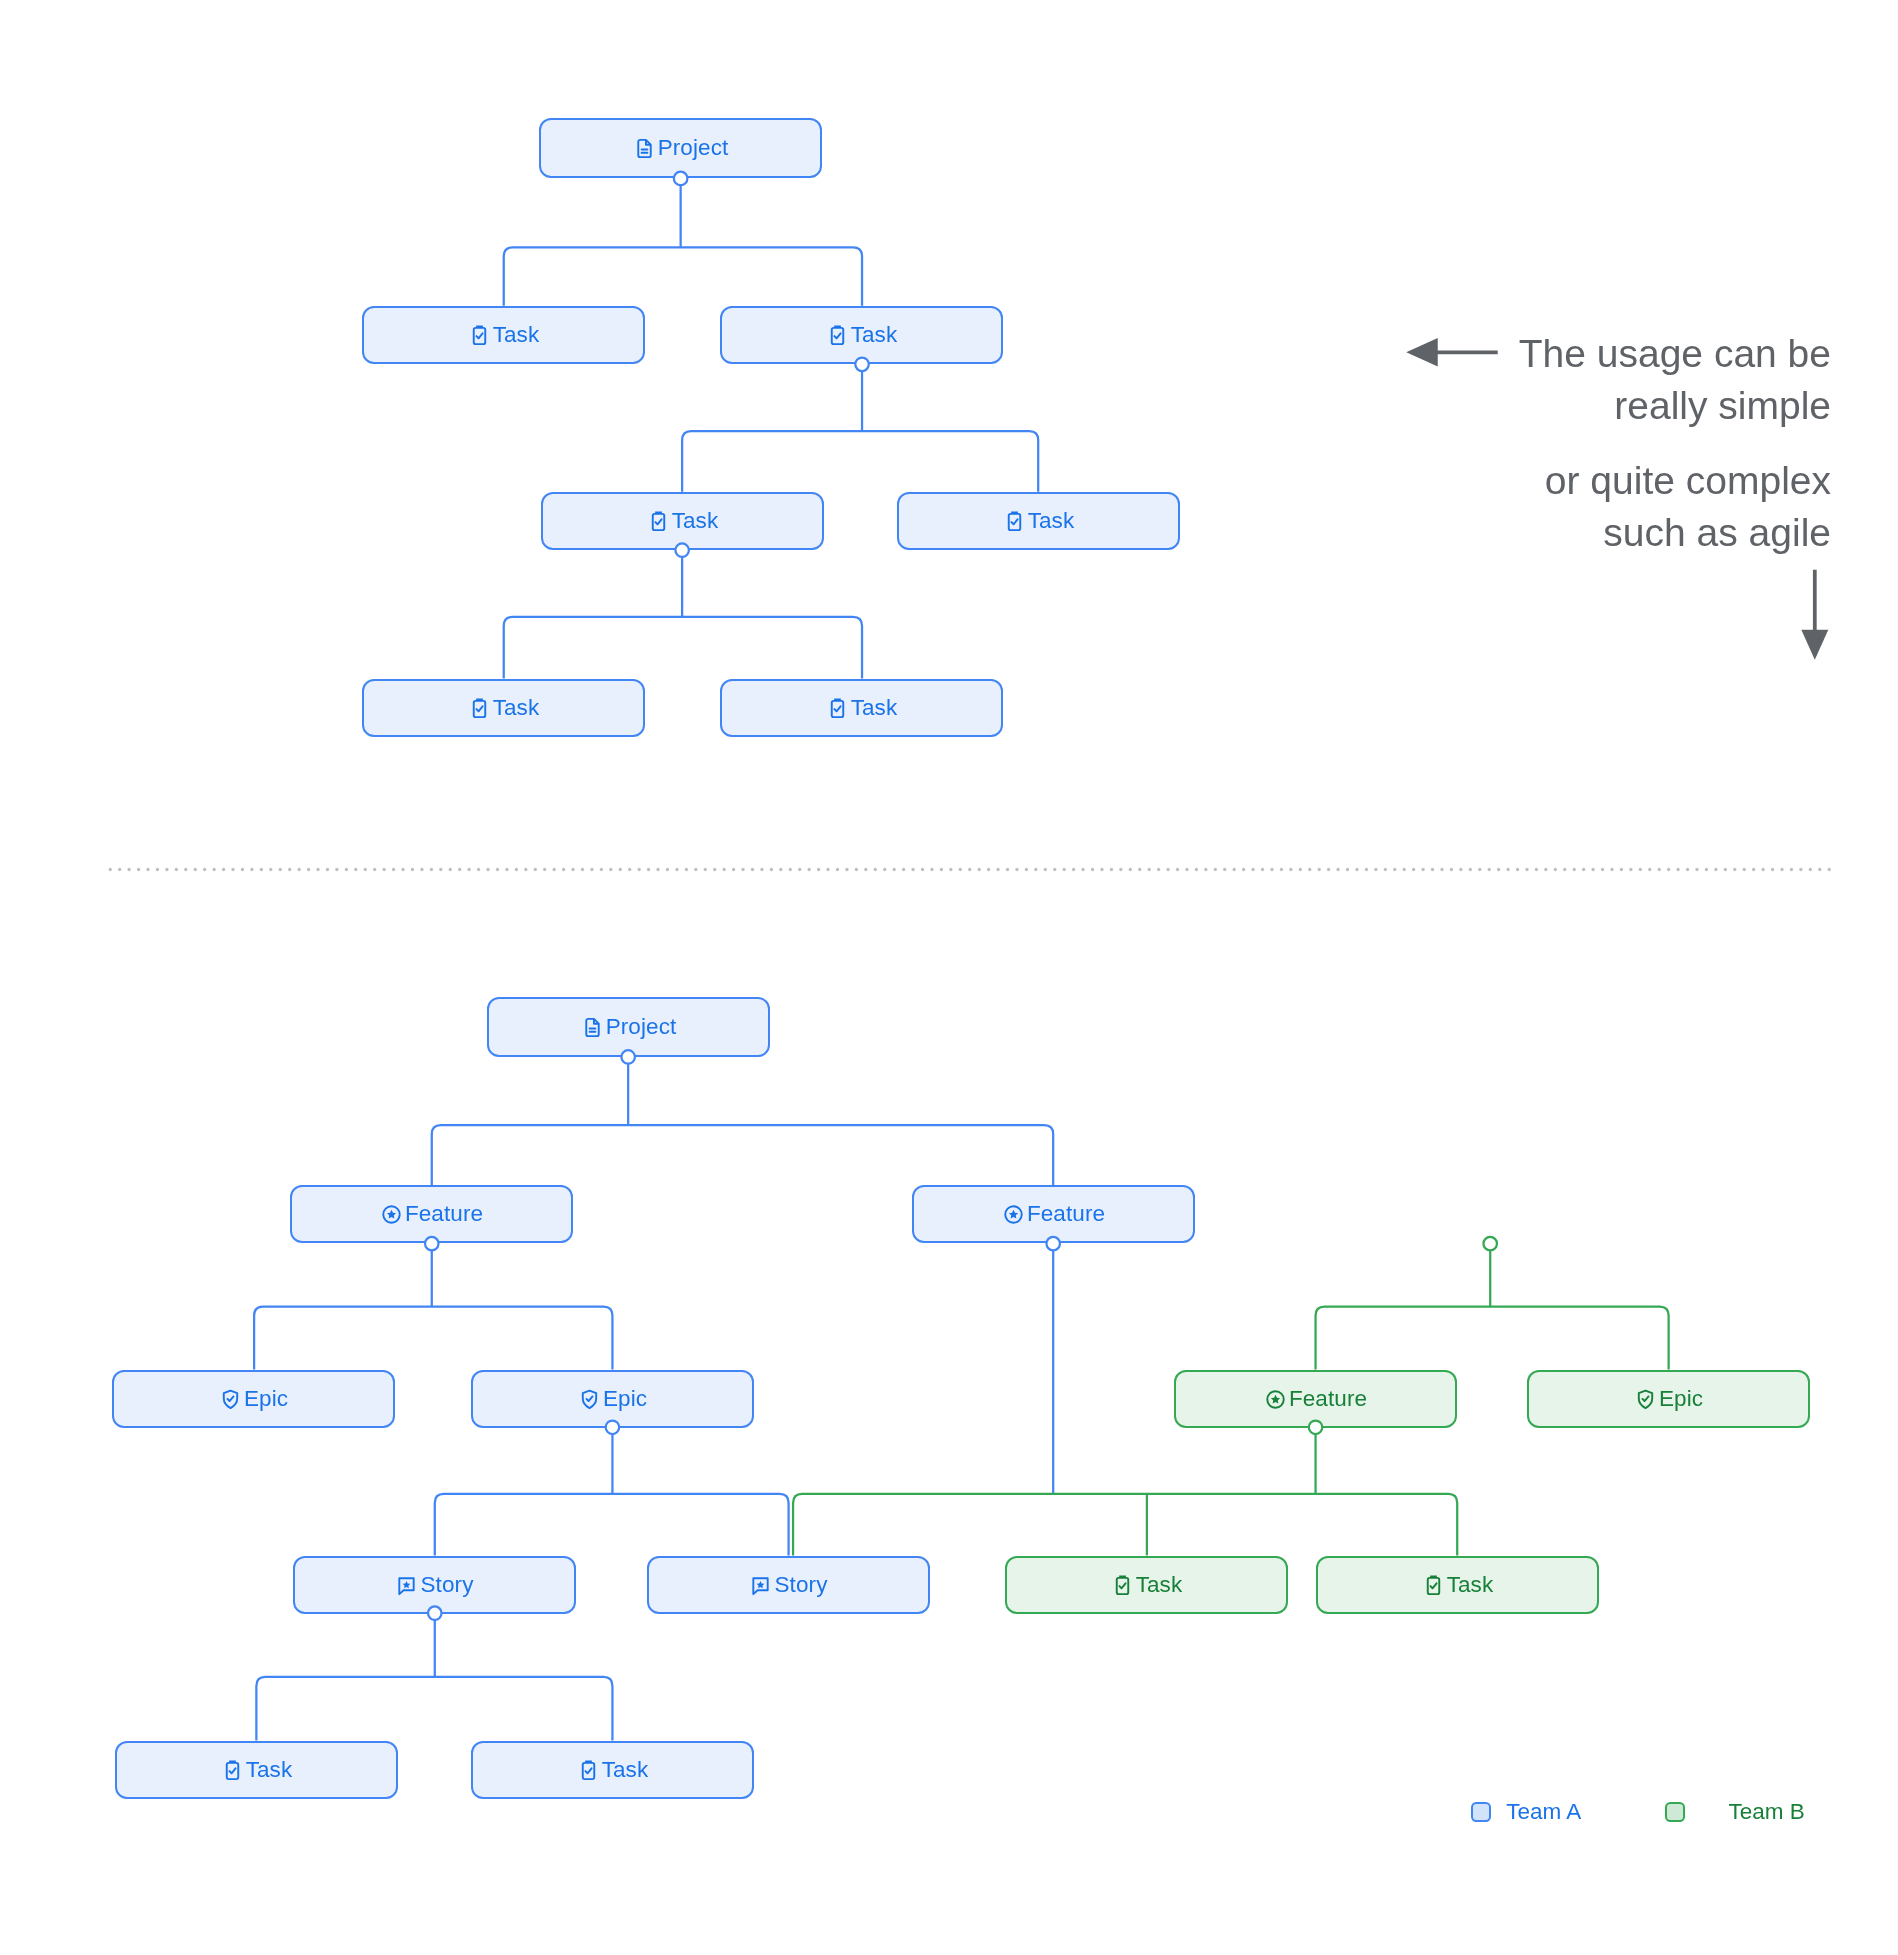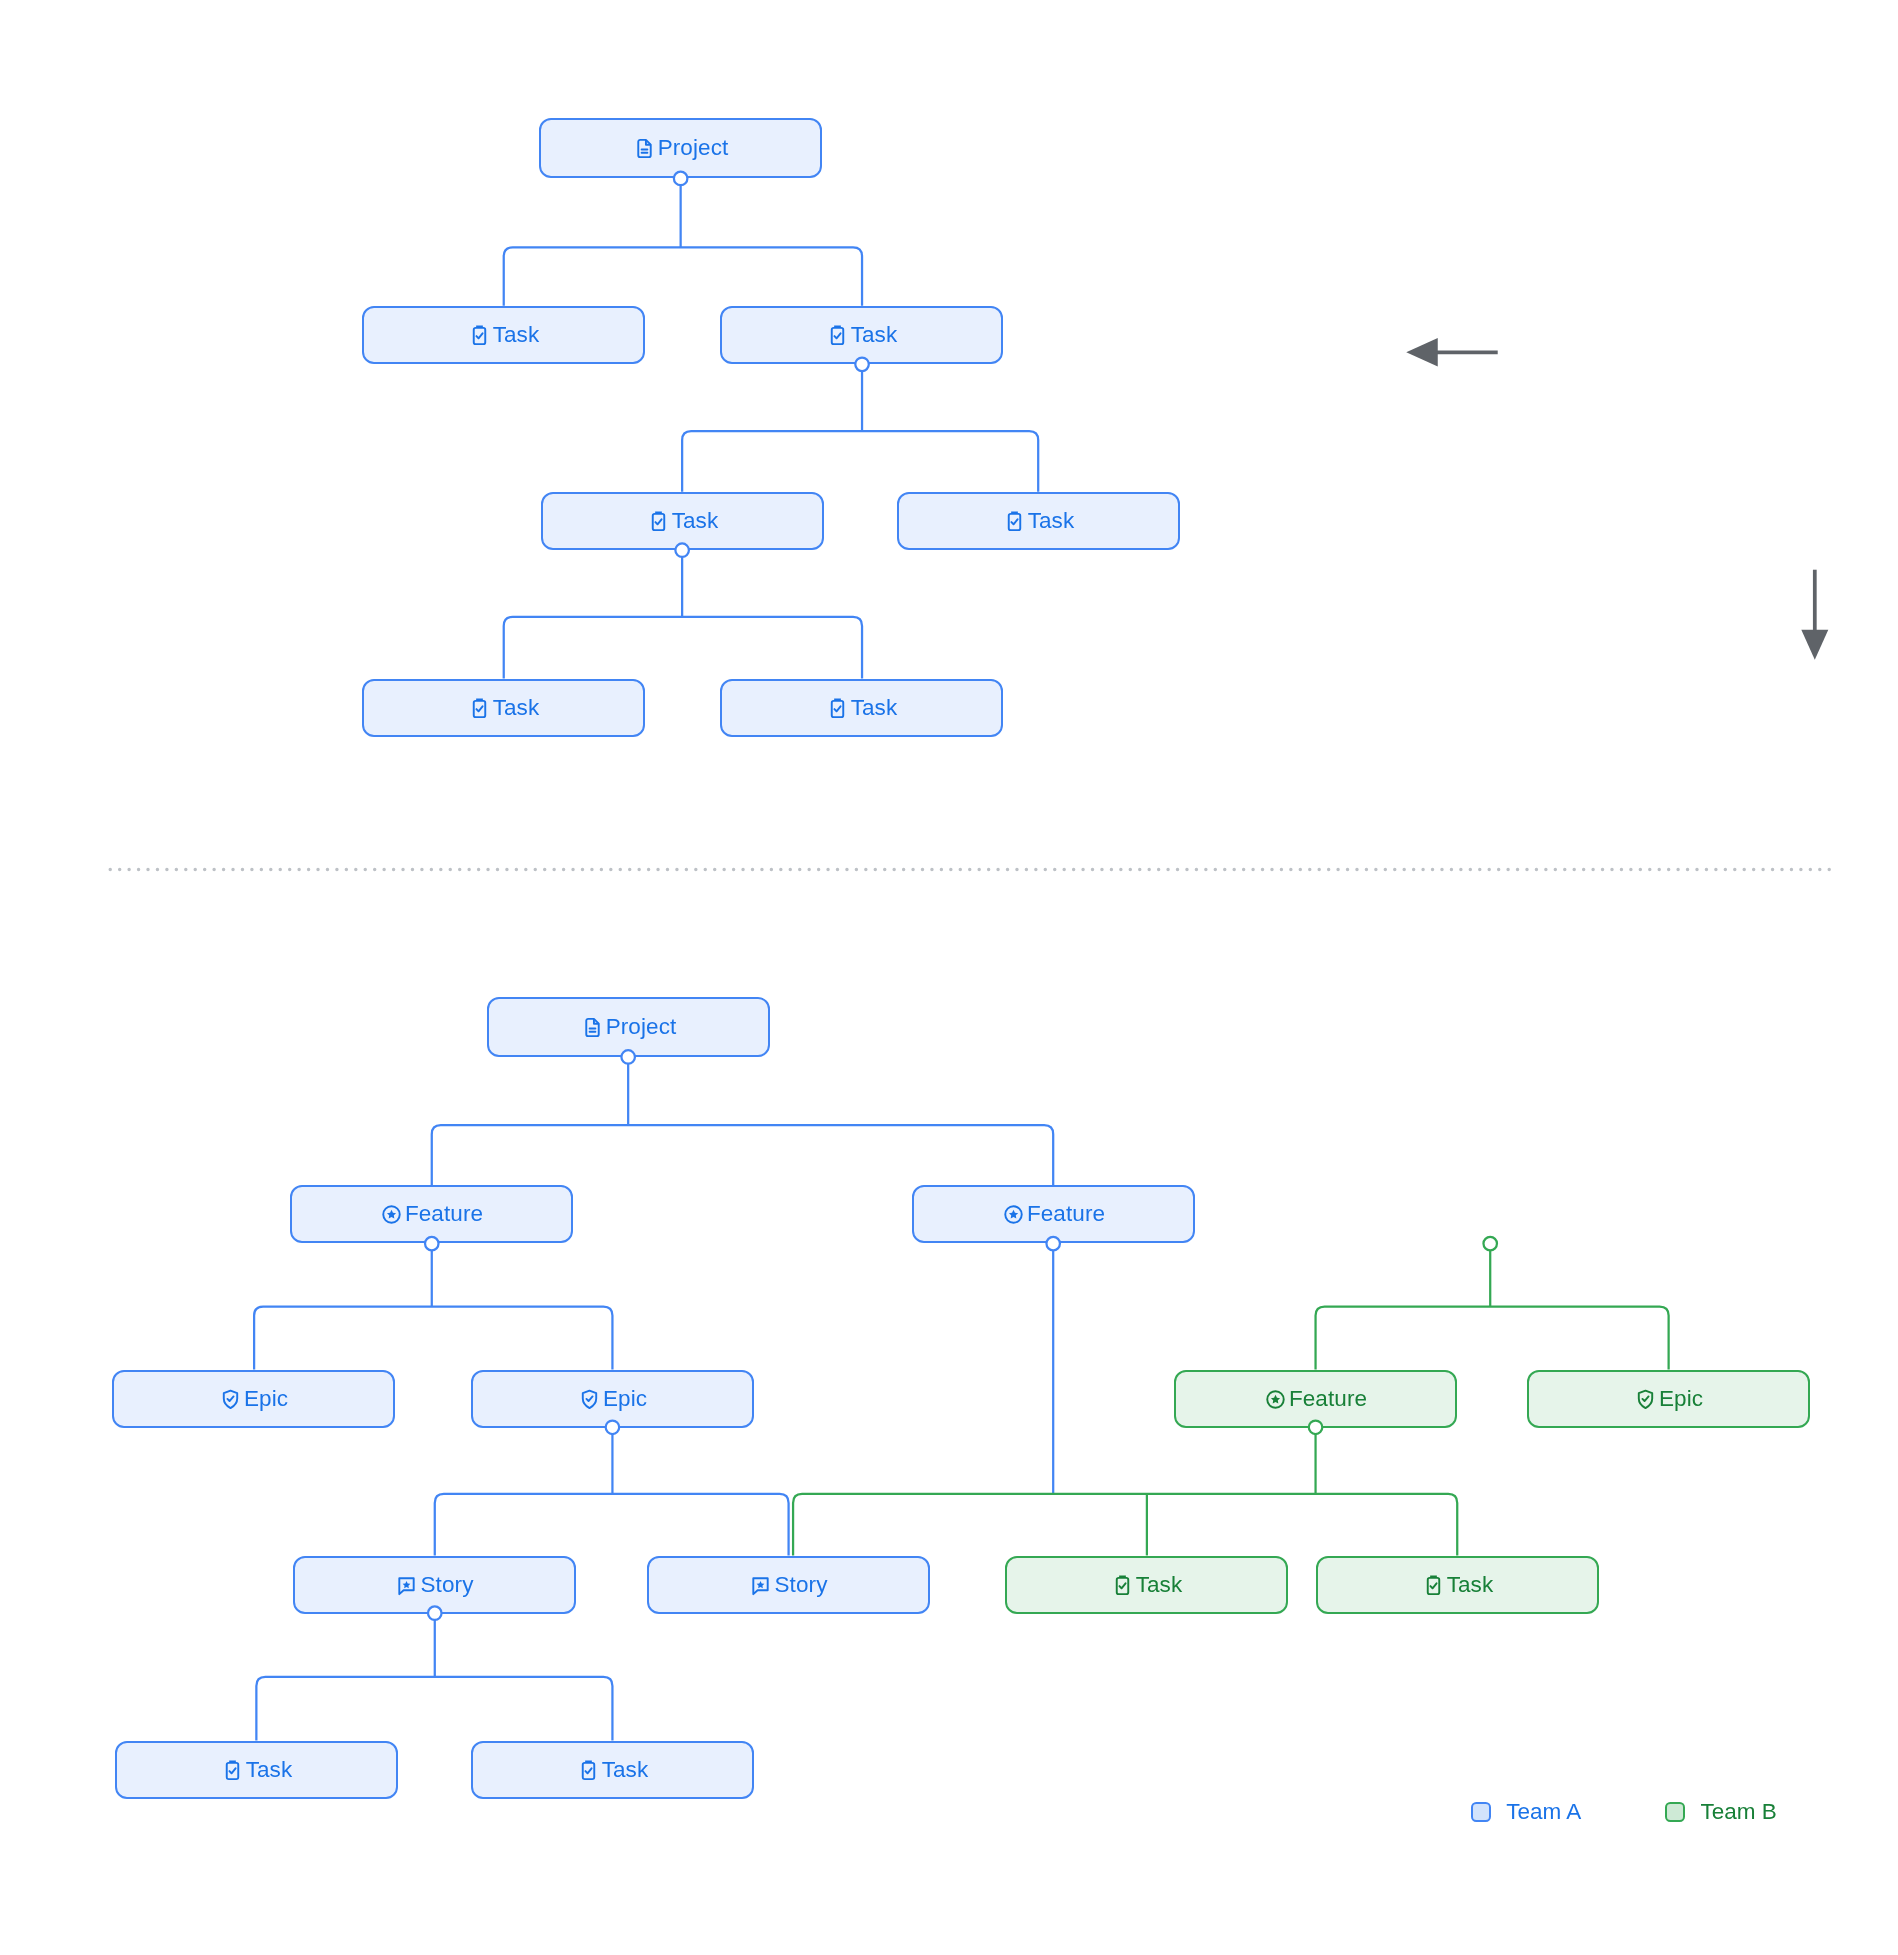--- a/index.html
+++ b/index.html
@@ -31,21 +31,21 @@
 
   .annotation{
     position:absolute;right:67px;top:328px;z-index:3;
     text-align:right;color:var(--annotation);
     font-size:39px;line-height:52px;
   }
   .annotation .block2{margin-top:22.5px;}
 
   .legend{position:absolute;top:1775px;left:1471px;z-index:3;display:flex;align-items:center;}
   .legend-item{display:flex;align-items:center;margin-top:24px;}
-  .legend-item + .legend-item{margin-left:84px;}
+  .legend-item + .legend-item{margin-left:84px;gap:28px;}
   .swatch{width:19.5px;height:19.5px;border-radius:5.2px;border:2.2px solid;box-sizing:border-box;}
   .swatch-a{background:#D2E3FC;border-color:var(--team-a-border);}
   .swatch-b{background:#CEEAD6;border-color:var(--team-b-border);}
   .legend-label{margin-left:15.7px;font-size:22.5px;}
   .legend-label.a{color:var(--team-a-text);}
   .legend-label.b{color:var(--team-b-text);}
 </style>
 </head>
 <body>
 
@@ -254,20 +254,30 @@
     <line x1="147" y1="1160" x2="2445" y2="1160" stroke="#BDC1C6" stroke-width="4.5" stroke-linecap="round" stroke-dasharray="0.1 12.5"></line>
 
     <g stroke="#5F6368" fill="#5F6368">
       <line x1="1916" y1="470" x2="1998" y2="470" stroke-width="5"></line>
       <polygon points="1876,470 1918,451 1918,489" stroke="none"></polygon>
       <line x1="2421" y1="760" x2="2421" y2="842" stroke-width="5"></line>
       <polygon points="2421,880 2403,840 2439,840" stroke="none"></polygon>
     </g>
   </svg>
 
+  <div class="annotation">
+    <div class="block1">
+      <div>The usage can be</div>
+      <div>really simple</div>
+    </div>
+    <div class="block2">
+      <div>or quite complex</div>
+      <div>such as agile</div>
+    </div>
+  </div>
 
   <div class="legend">
     <div class="legend-item">
       <span class="swatch swatch-a"></span>
       <span class="legend-label a">Team A</span>
     </div>
     <div class="legend-item">
       <span class="swatch swatch-b"></span>
       <span class="legend-label b">Team B</span>
     </div>

